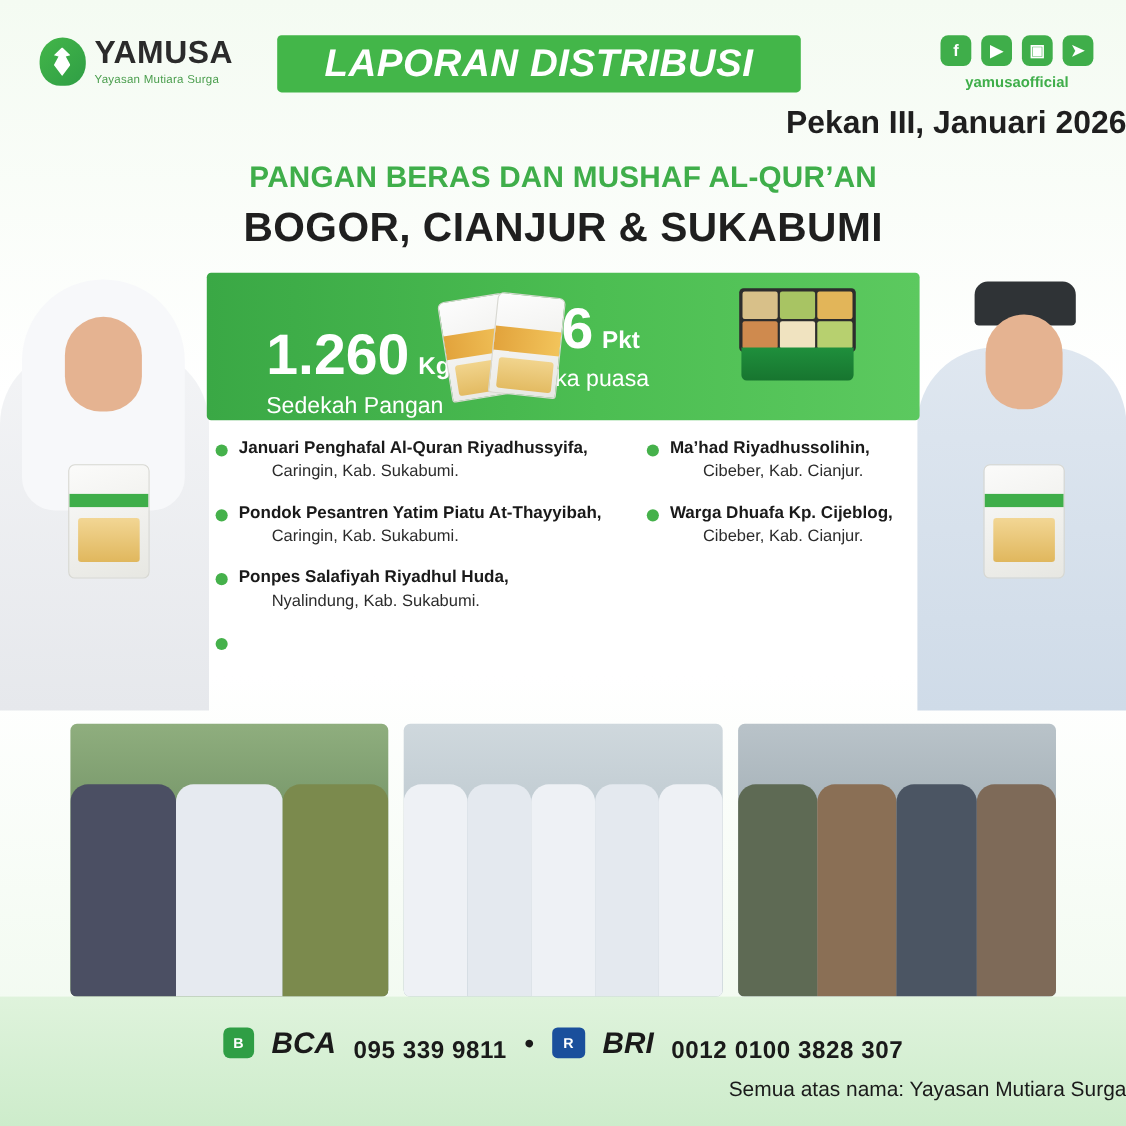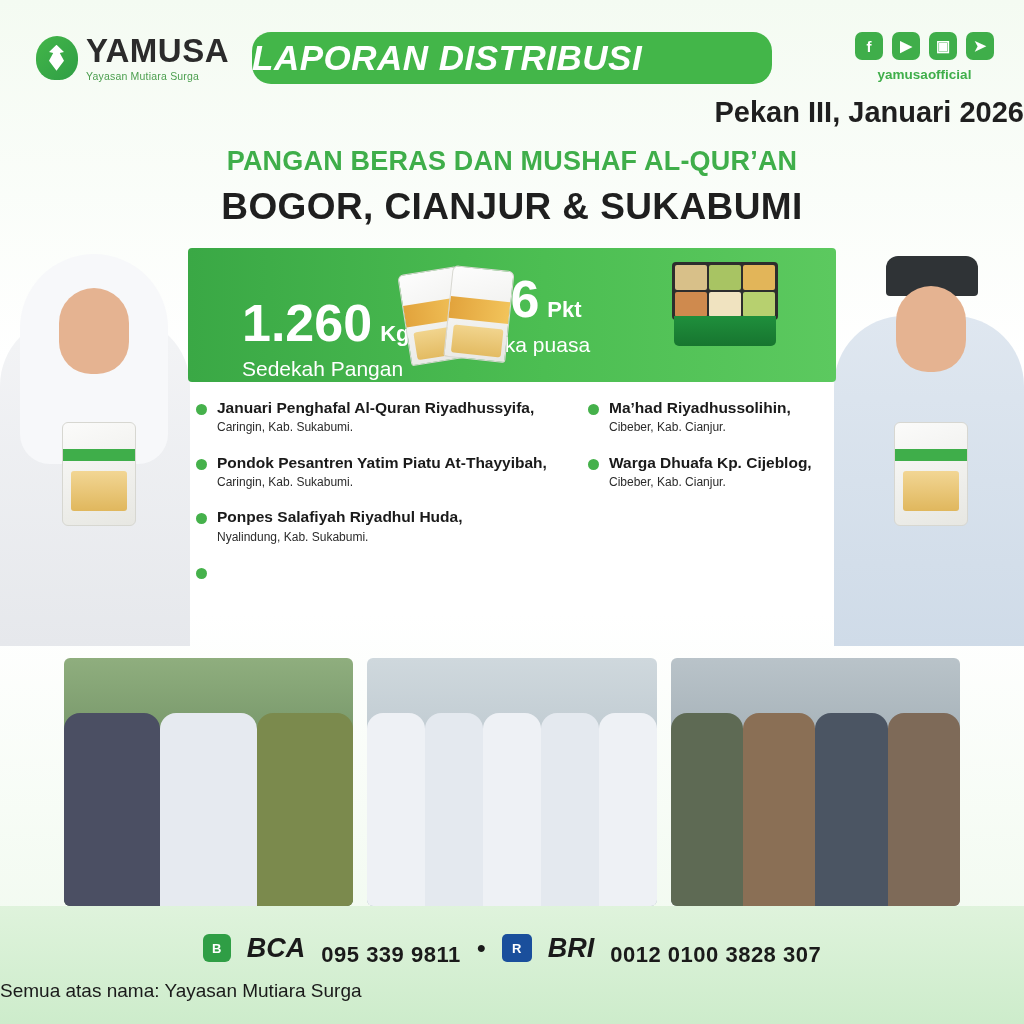--- a/index.html
+++ b/index.html
@@ -31,43 +31,43 @@
   }
   .logo-mark::after{
     content:"";
     position:absolute; left:13px; top:9px;
     width:15px;height:26px;
     background:#ffffff;
     clip-path: polygon(50% 0%, 100% 28%, 72% 32%, 100% 62%, 50% 100%, 0% 62%, 28% 32%, 0% 28%);
   }
   .logo-text { display:flex; flex-direction:column; line-height:1; }
   .logo-title {
-    font-size: 33px; font-weight: bold; color: #2b2b2b; letter-spacing: .5px;
+    font-size: 29px; font-weight: bold; color: #2b2b2b; letter-spacing: .5px;
   }
   .logo-sub {
     font-size: 10.5px; color: #4b9e4e; margin-top: 4px; letter-spacing: .2px;
   }
   .social {
     position: absolute; right: 30px; top: 32px; text-align: center;
   }
   .social-icons { display: flex; gap: 9px; }
   .sicon {
     width: 28px; height: 28px; border-radius: 7px;
     background: #3fae4a; color: #fff;
     display:flex; align-items:center; justify-content:center;
     font-size: 15px; font-weight: bold;
   }
   .social-handle {
     margin-top: 7px; font-size: 13.5px; font-weight: bold; color: #3fae4a;
   }
   
   .title-banner {
-    position: absolute; left: 252px; top: 32px; width: 520px; height: 52px;
-    background: #43b649; border-radius: 19px;
-    display: flex; align-items: center; 
+    position: absolute; left: 252px; top: 32px; width: 476px; height: 52px;
+    background: #43b649; border-radius: 4px;
+    display: flex; align-items: center; justify-content: center;
   }
   .title-banner span {
     color: #fff; font-size: 35px; font-weight: bold; letter-spacing: .5px;
     font-style: italic;
   }
   .subtitle {
     position: absolute; left: 0; top: 96px; width: 1024px; text-align: right;
     font-size: 29px; font-weight: bold; color: #1f1f1f;
   }
   .line3 {
@@ -143,21 +143,21 @@
   .col.right { width: 268px; }
   .item { display: flex; gap: 10px; margin-bottom: 17px; }
   .dot {
     width: 11px; height: 11px; border-radius: 50%;
     background: #45b14b; margin-top: 6px; flex: none;
   }
   .item-title {
     font-size: 15.5px; font-weight: bold; color: #1a1a1a; line-height: 1.25;
   }
   .item-sub {
-    font-size: 12px; color: #2b2b2b; line-height: 1.35; margin-top: 2px;
+    font-size: 15px; color: #2b2b2b; line-height: 1.35; margin-top: 2px; margin-left: 30px;
   }
   
   .person { position: absolute; bottom: 378px; }
   .person-left { left: 0; width: 190px; height: 420px; }
   .person-right { right: 0; width: 190px; height: 420px; }
   .p-body {
     position: absolute; bottom: 0; width: 100%; height: 330px;
     border-radius: 70px 70px 0 0;
   }
   .pl-body { background: linear-gradient(180deg,#f3f4f6,#e6e8ec); }
@@ -232,21 +232,21 @@
     font-size: 13px; font-weight: bold;
   }
   .bank-name { font-size: 27px; font-weight: bold; font-style: italic; color: #1a1a1a; }
   .bank-num { font-size: 22px; font-weight: bold; color: #1a1a1a; letter-spacing: .5px; margin-top: 14px; }
   .divider-dot { font-size: 26px; color: #1a1a1a; }
   .bri-mark {
     width: 30px; height: 28px; border-radius: 5px; background: #1a4f9c; color:#fff;
     display:flex; align-items:center; justify-content:center; font-size: 13px; font-weight:bold;
   }
   .footer-note {
-    position: absolute; bottom: 22px; width: 100%; text-align: left;
+    position: absolute; bottom: 22px; width: 100%; text-align: right;
     font-size: 19px; color: #1a1a1a;
   }
 </style>
 </head>
 <body>
 
 <div class="poster">
 
   <div class="header">
     <div class="logo">

